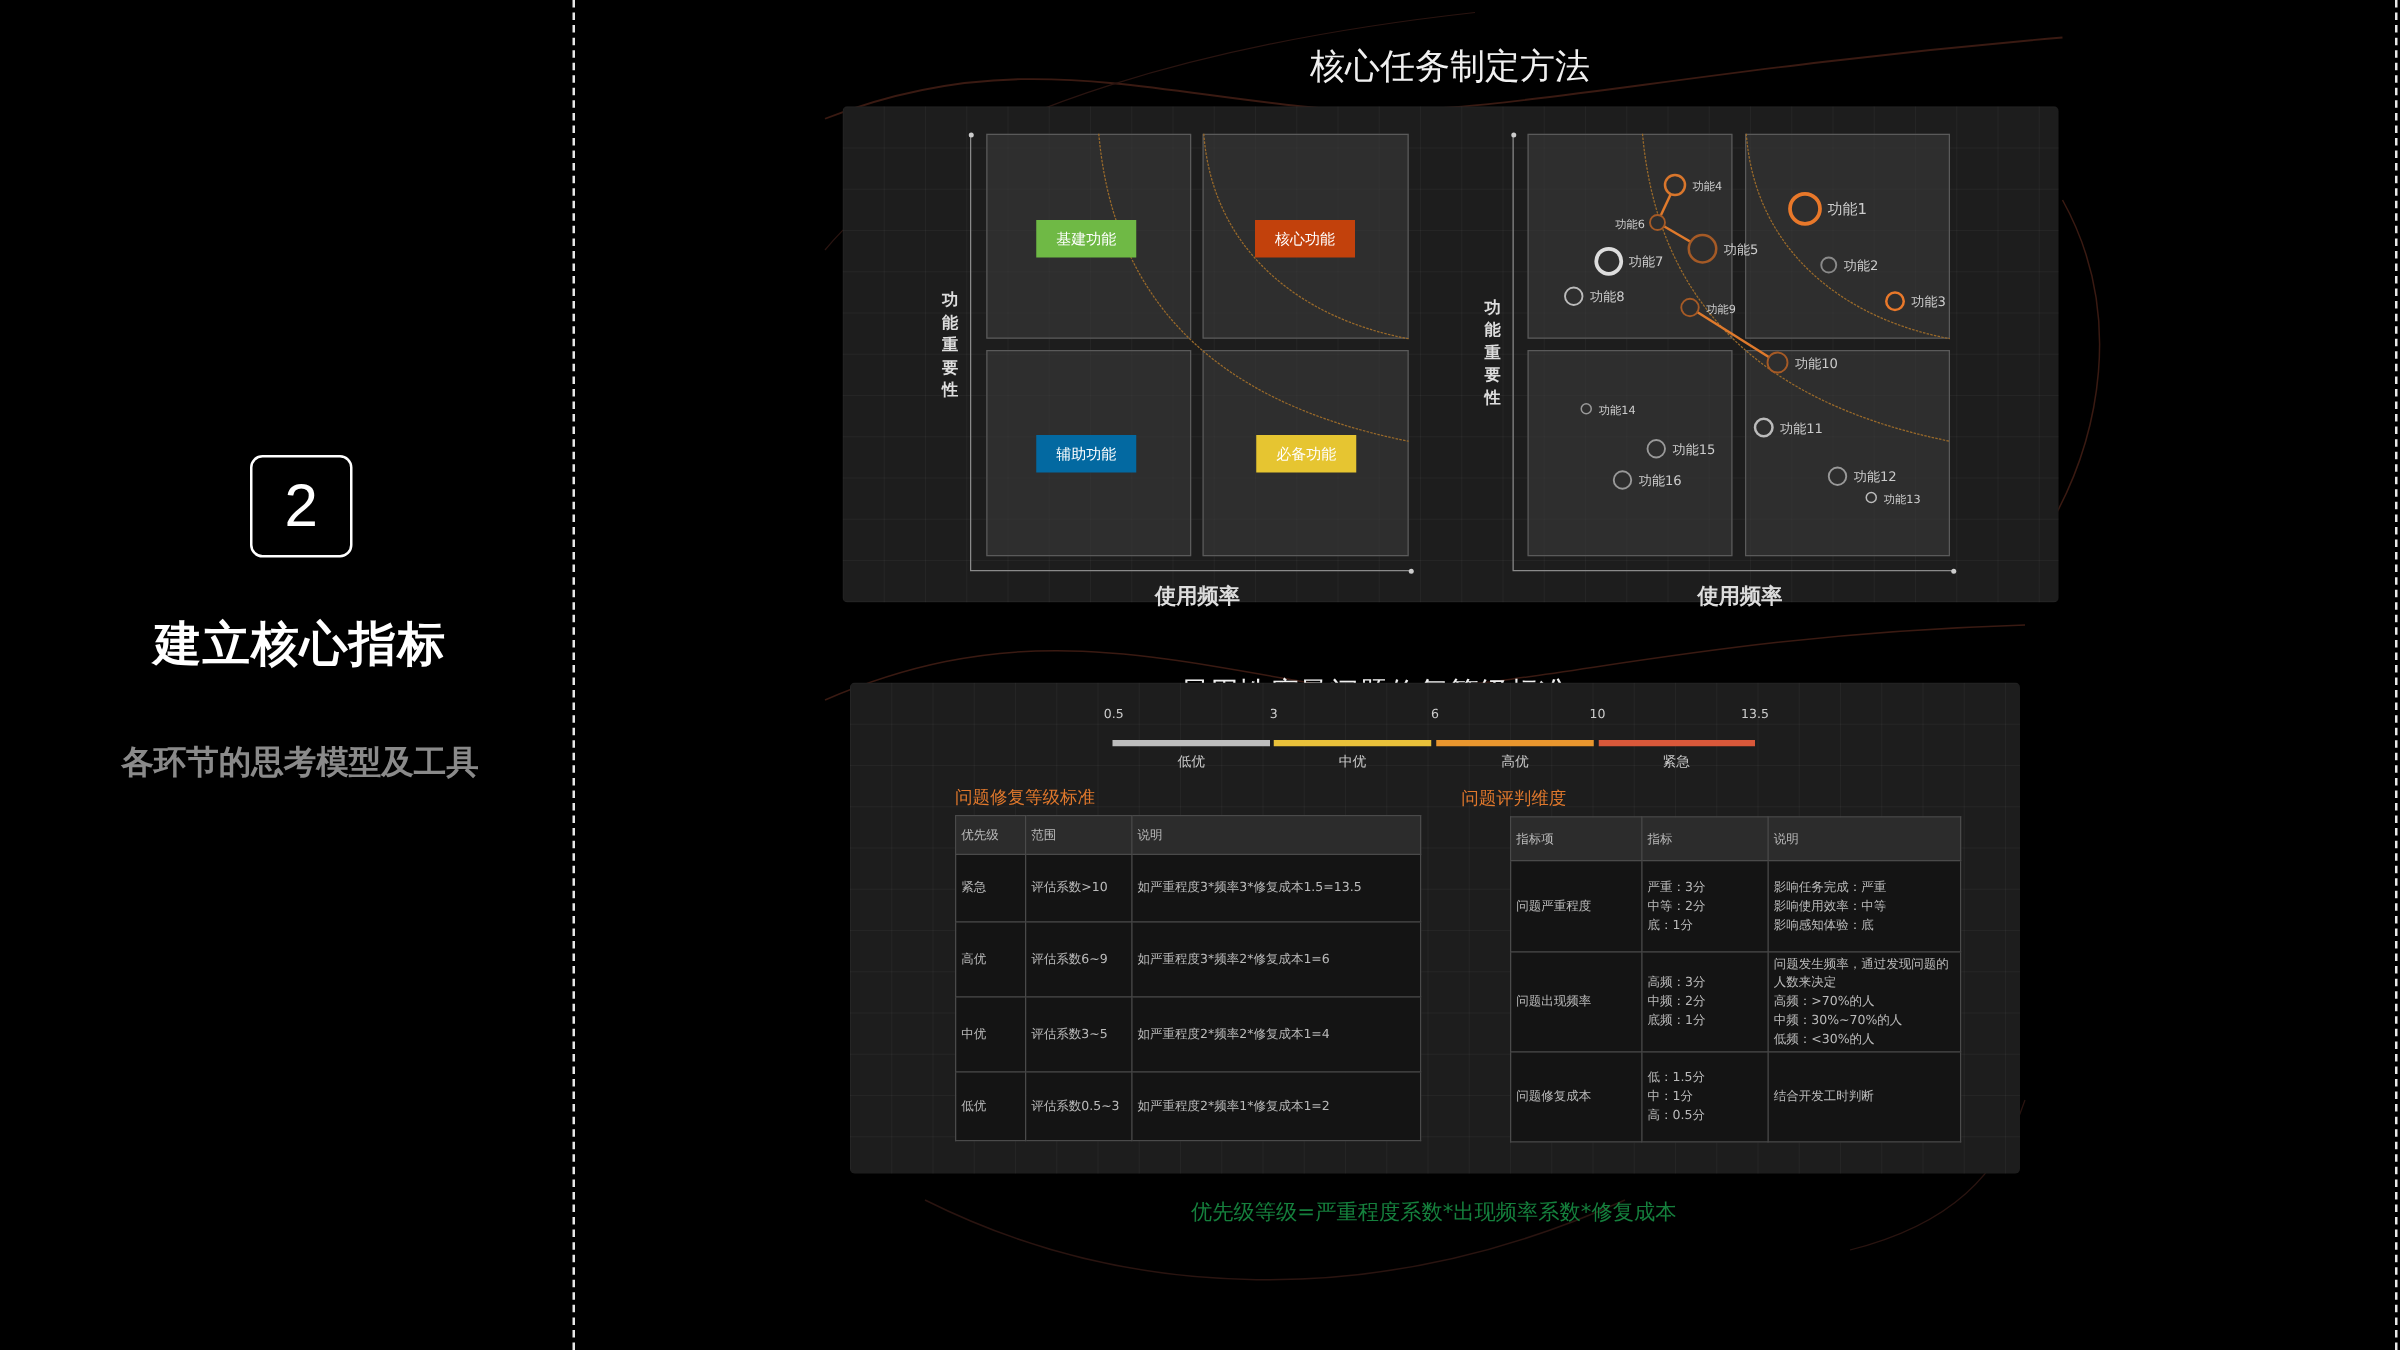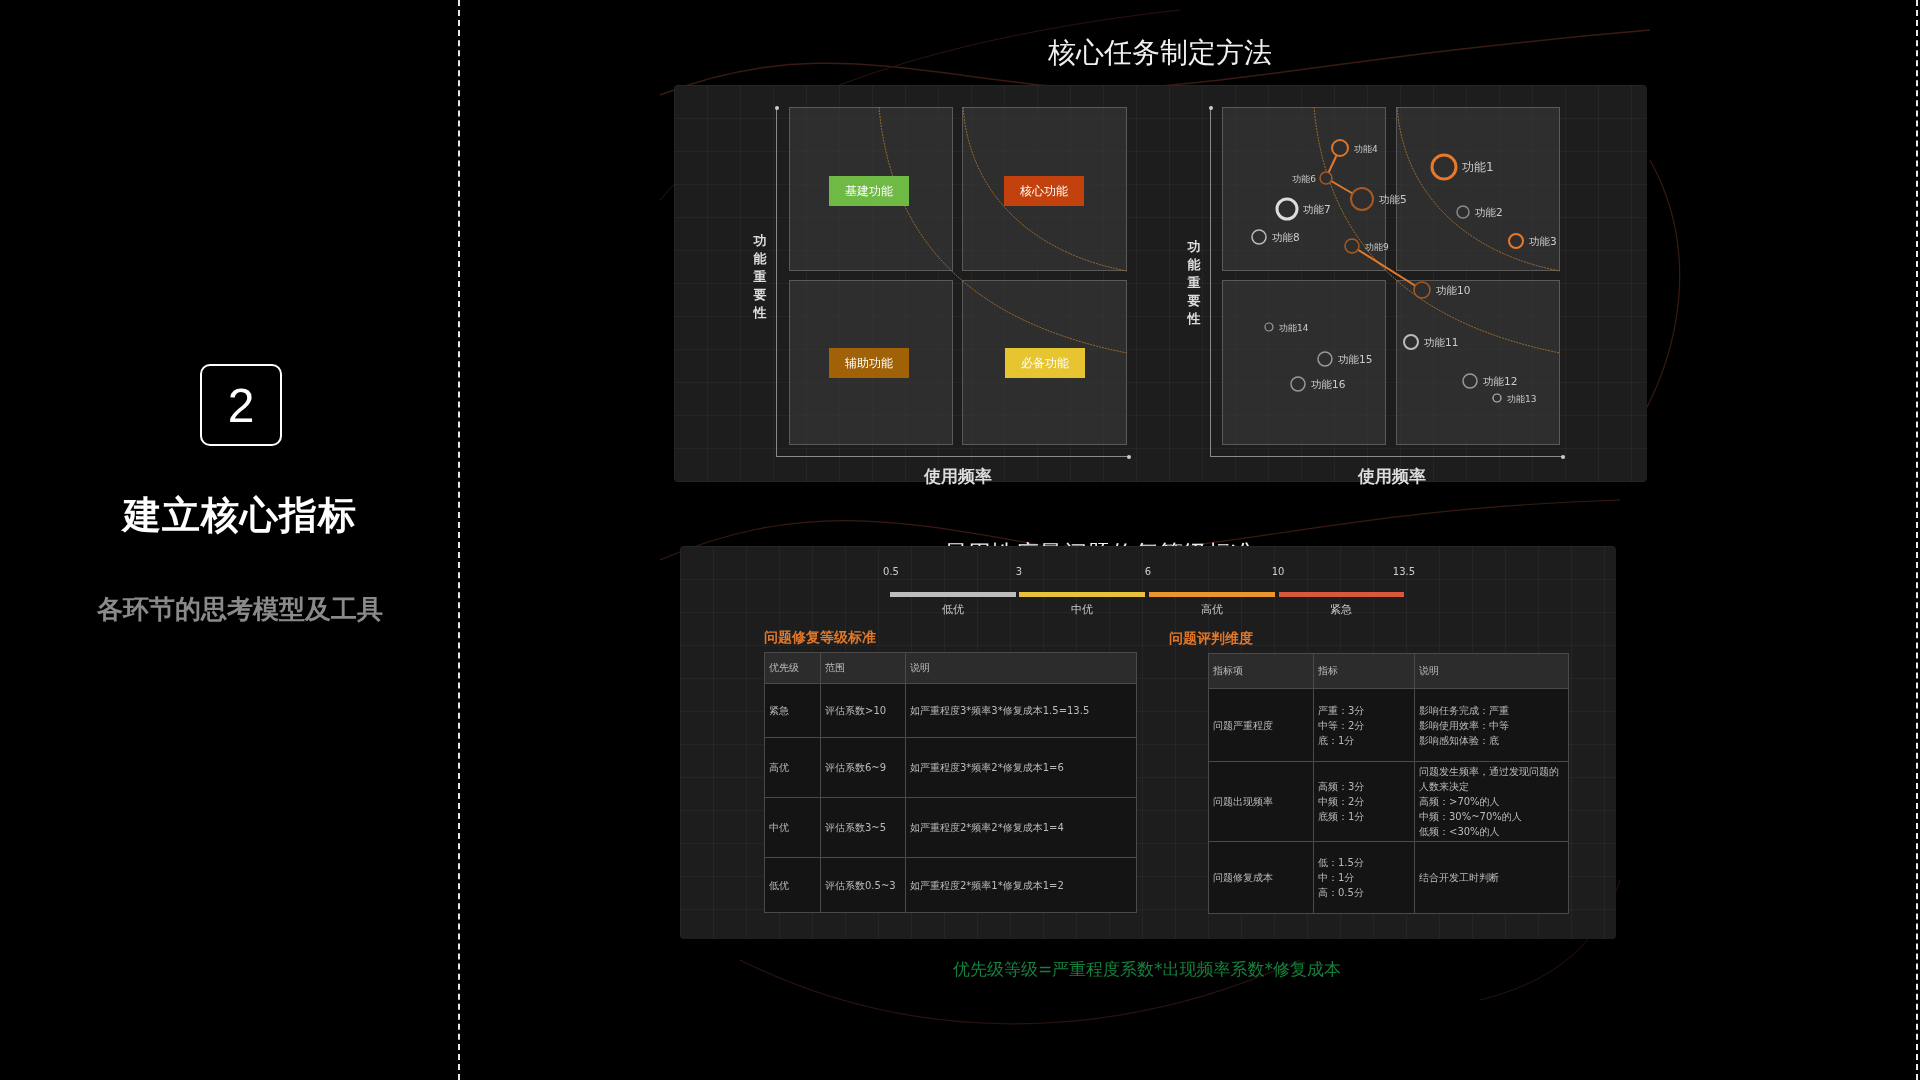--- a/index.html
+++ b/index.html
@@ -18,21 +18,21 @@
   .axis-v{position:absolute;width:0;border-left:1.5px solid #8a8a8a;}
   .axis-h{position:absolute;height:0;border-top:1.5px solid #8a8a8a;}
   .axis-dot{position:absolute;width:4px;height:4px;border-radius:50%;background:#ccc;}
   .ylabel{position:absolute;width:16px;font-size:13px;font-weight:bold;color:#ddd;line-height:18px;text-align:center;}
   .xlabel{position:absolute;font-size:17px;font-weight:bold;color:#ddd;text-align:center;}
   .tag{position:absolute;width:80px;height:30px;line-height:30px;text-align:center;font-size:12px;color:#fff;}
   .chart-svg{position:absolute;left:0;top:0;}
   .scale-lbl{position:absolute;font-size:10px;color:#ccc;text-align:center;width:40px;}
   .scale-bar{position:absolute;height:5px;}
   .scale-name{position:absolute;font-size:11px;color:#ccc;text-align:center;}
-  .tbl-title{position:absolute;font-size:14px;color:#e0782c;font-weight:bold;}
+  .tbl-title{position:absolute;font-size:14px;color:#e0782c;font-weight:normal;}
   table.grid{position:absolute;border-collapse:collapse;font-size:10px;color:#bbb;padding-left:28px;}
   table.grid th,table.grid td{border:1px solid #4a4a4a;text-align:left;padding:0 4px;font-weight:normal;vertical-align:middle;}
   table.grid th{background:#2c2c2c;height:30px;}
   table.grid td{background:#141414;line-height:15px;}
   .formula{position:absolute;left:880px;width:534px;top:958px;text-align:center;font-size:17px;color:#15803d;}
 </style>
 </head>
 <body>
 
 <svg class="bg-curves" viewBox="0 0 1920 1080">
@@ -70,21 +70,21 @@
   <div class="quad" style="left:789px;top:280px;width:164px;height:165px;"></div>
   <div class="quad" style="left:962px;top:280px;width:165px;height:165px;"></div>
 
   <svg class="chart-svg" width="1920" height="1080" style="pointer-events:none;">
     <path d="M879 107 C 890 230, 960 320, 1127 353" stroke="#9a6a2a" stroke-width="1" stroke-dasharray="2 1" fill="none"></path>
     <path d="M963 107 C 970 200, 1040 255, 1127 271" stroke="#9a6a2a" stroke-width="1" stroke-dasharray="2 1" fill="none"></path>
   </svg>
 
   <div class="tag" style="left:829px;top:176px;background:#6fb945;">基建功能</div>
   <div class="tag" style="left:1004px;top:176px;background:#c2410c;">核心功能</div>
-  <div class="tag" style="left:829px;top:348px;background:#a16207;">辅助功能</div>
+  <div class="tag" style="left:829px;top:348px;background:#0369a1;">辅助功能</div>
   <div class="tag" style="left:1005px;top:348px;background:#e6c531;">必备功能</div>
 </div>
 
 <div>
   <div class="axis-v" style="left:1210px;top:108px;height:348px;"></div>
   <div class="axis-dot" style="left:1209px;top:106px;"></div>
   <div class="axis-h" style="left:1210px;top:456px;width:352px;"></div>
   <div class="axis-dot" style="left:1561px;top:455px;"></div>
   <div class="ylabel" style="left:1186px;top:238px;">功能重要性</div>
   <div class="xlabel" style="left:1342px;width:100px;top:465px;">使用频率</div>

